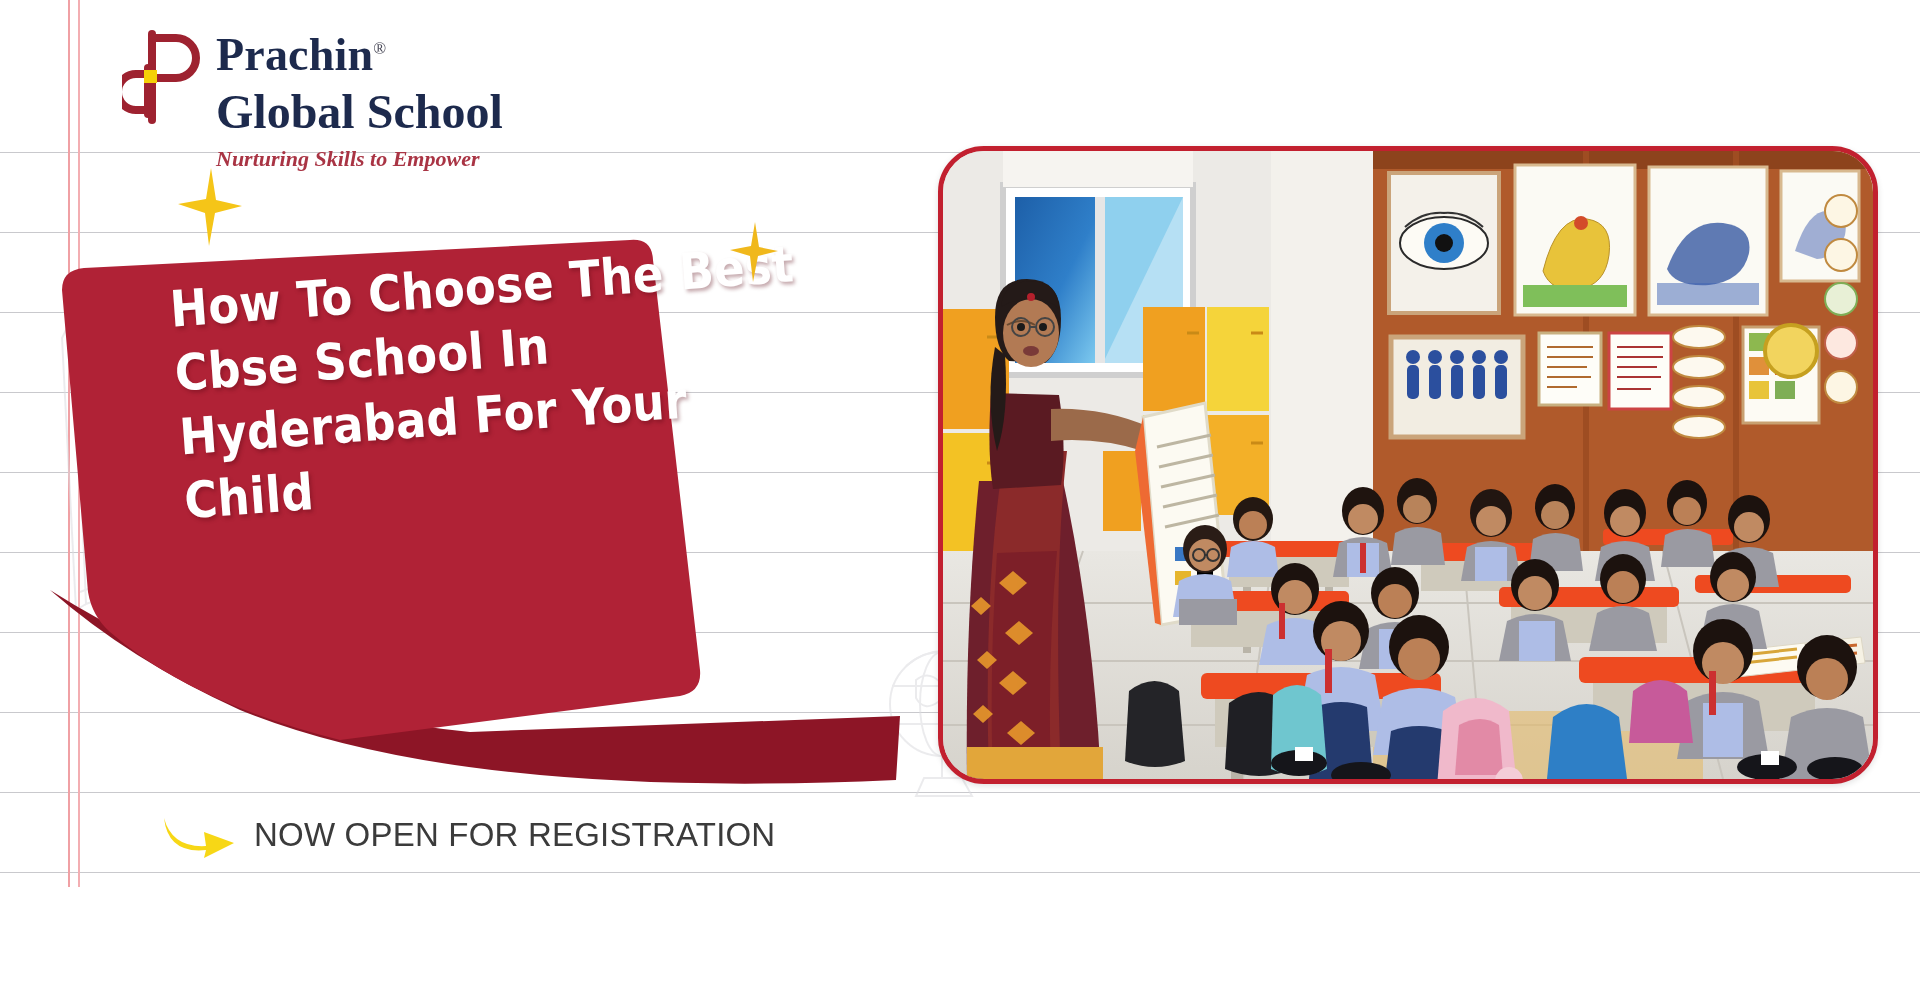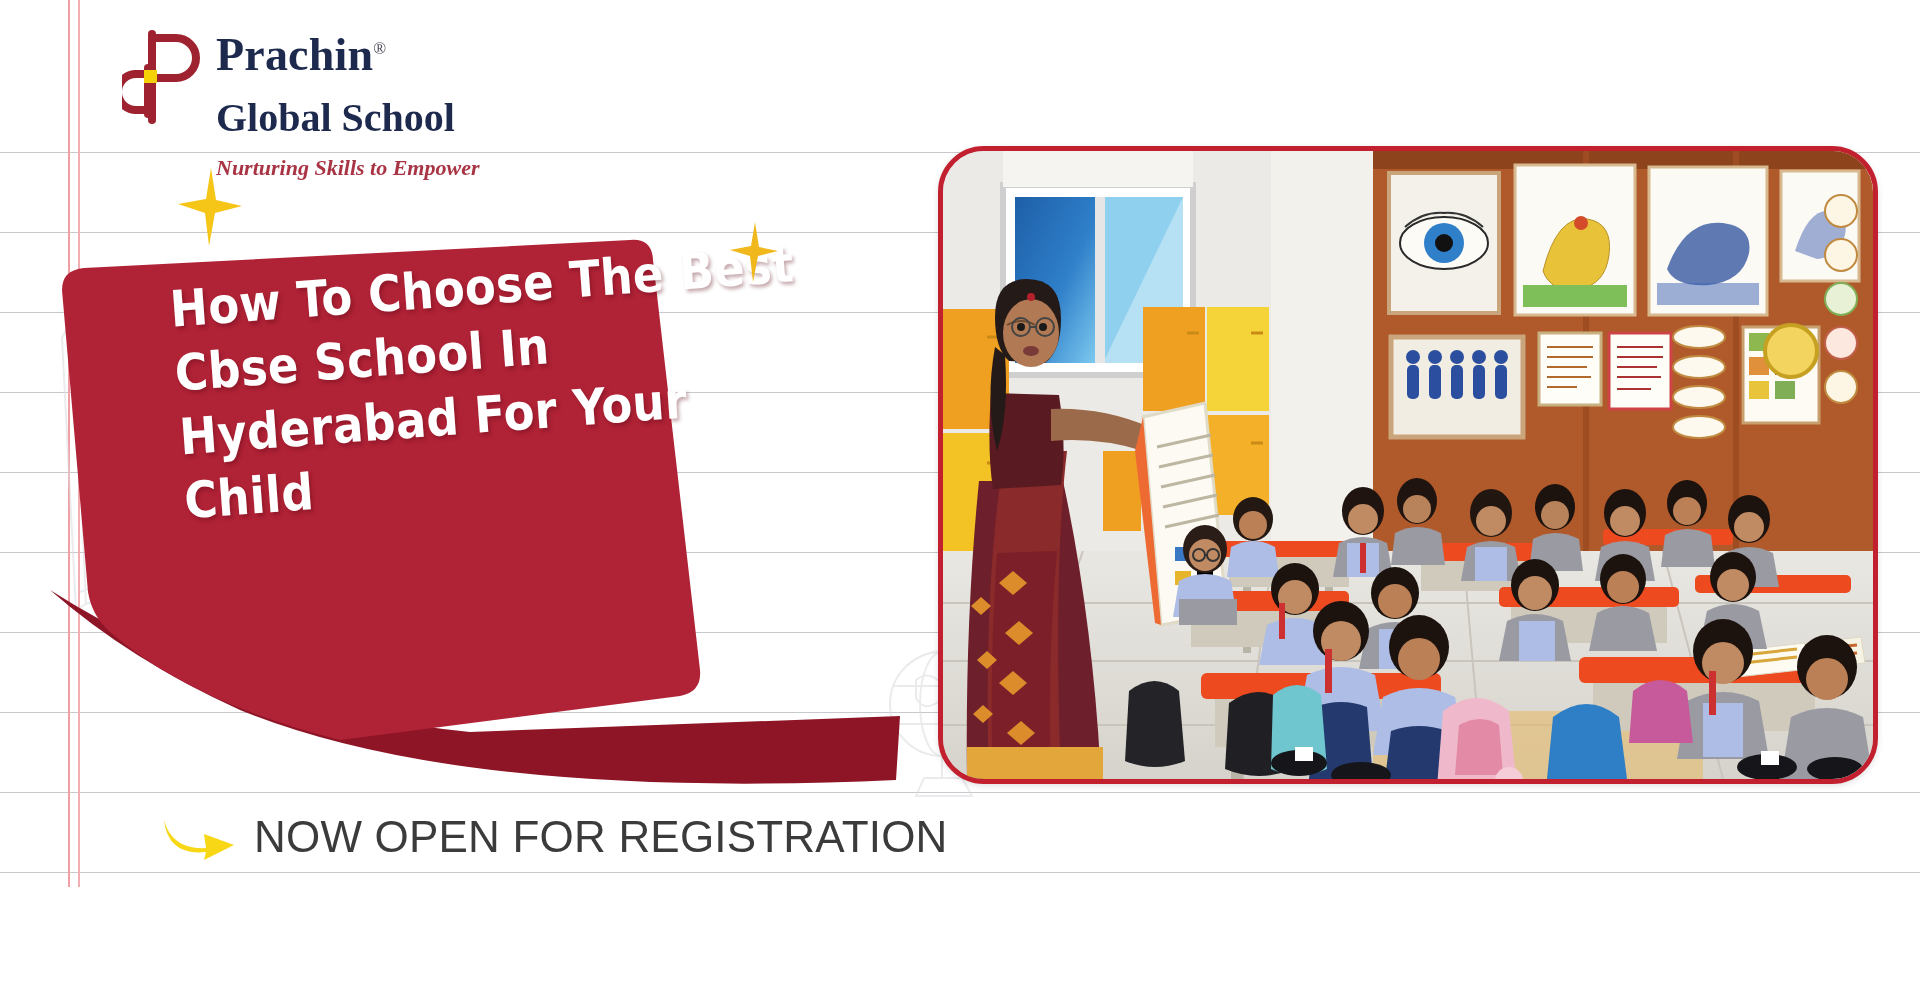--- a/index.html
+++ b/index.html
@@ -20,22 +20,22 @@
   
   .sketch{position:absolute;pointer-events:none;opacity:.55;}
   .sketch svg{display:block;}
 
   
   .logo{position:absolute;left:122px;top:28px;display:flex;align-items:flex-start;gap:16px;}
   .logo-mark{width:78px;height:96px;flex:none;}
   .logo-text{display:flex;flex-direction:column;line-height:1;padding-top:4px;}
   .logo-l1{font-family:"Liberation Serif", serif;font-weight:700;font-size:46px;color:#1d2a4d;letter-spacing:.2px;position:relative;white-space:nowrap;}
   .logo-l1 .reg{font-size:17px;vertical-align:super;color:#4a4a58;font-weight:400;}
-  .logo-l2{font-family:"Liberation Serif", serif;font-weight:700;font-size:40px;color:#1d2a4d;margin-top:20px;white-space:nowrap;}
-  .logo-l3{font-family:"Liberation Serif", serif;font-style:italic;font-weight:700;font-size:22px;color:#a93444;margin-top:19px;white-space:nowrap;}
+  .logo-l2{font-family:"Liberation Serif", serif;font-weight:700;font-size:48px;color:#1d2a4d;margin-top:10px;white-space:nowrap;}
+  .logo-l3{font-family:"Liberation Serif", serif;font-style:italic;font-weight:700;font-size:22px;color:#a93444;margin-top:12px;white-space:nowrap;}
 
   
   .banner-wrap{position:absolute;left:40px;top:240px;width:920px;height:560px;}
   .banner-wrap svg{display:block;overflow:visible;}
   .banner-title{
     position:absolute;left:128px;top:38px;width:640px;
     transform:rotate(-4.2deg);transform-origin:0 0;
     color:#ffffff;font-weight:700;font-size:50px;line-height:1.28;
     letter-spacing:.3px;
     text-shadow:2px 3px 4px rgba(90,10,20,.35);
@@ -50,21 +50,21 @@
   .photo-card{
     position:absolute;left:938px;top:146px;width:930px;height:628px;
     border:5px solid #c2202f;border-radius:46px;overflow:hidden;
     background:#d9d9d9;box-shadow:0 2px 6px rgba(0,0,0,.12);
   }
   .photo-card svg{display:block;width:100%;height:100%;}
 
   
   .reg-row{position:absolute;left:162px;top:812px;display:flex;align-items:center;gap:18px;}
   .reg-arrow{width:74px;height:46px;flex:none;}
-  .reg-text{font-size:44px;font-weight:400;color:#3b3b3b;letter-spacing:.2px;
+  .reg-text{font-size:33px;font-weight:400;color:#3b3b3b;letter-spacing:.2px;
             font-family:"Liberation Sans", sans-serif;white-space:nowrap;}
 
   
   .pencil{position:absolute;left:0;top:896px;width:1920px;height:112px;}
   .pencil svg{display:block;}
 </style>
 </head>
 <body>
 
 <div class="stage">

